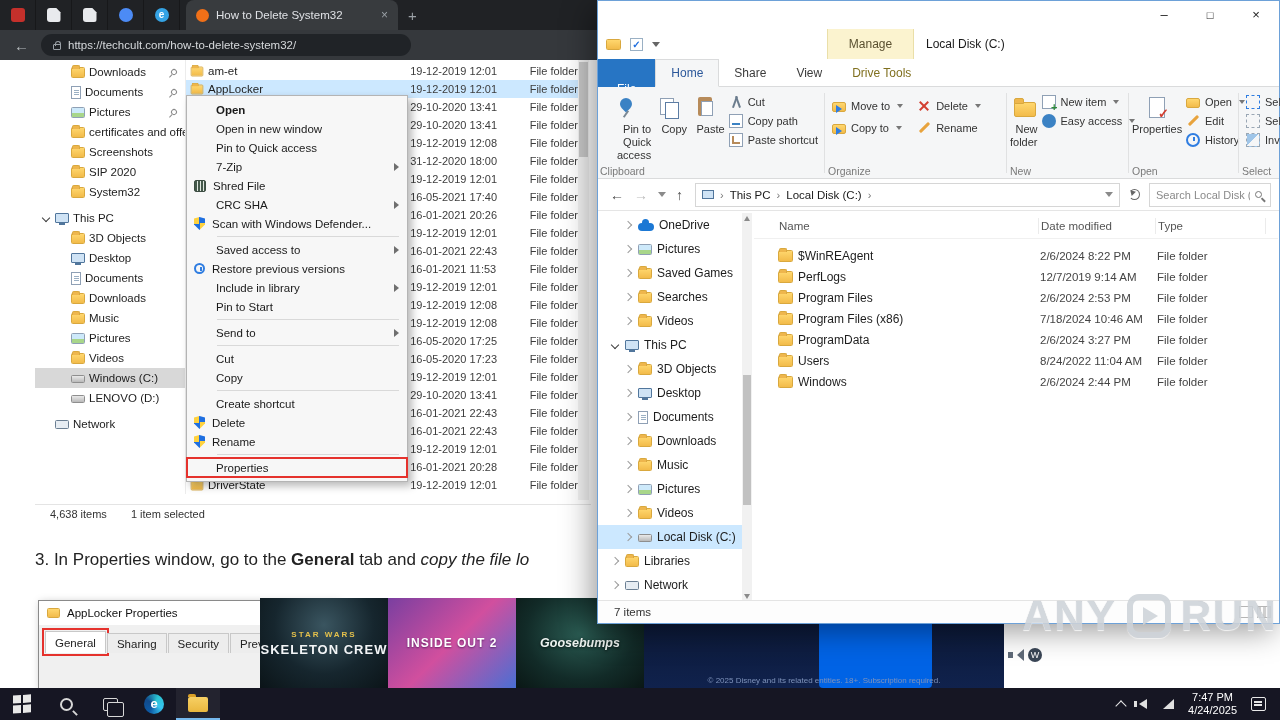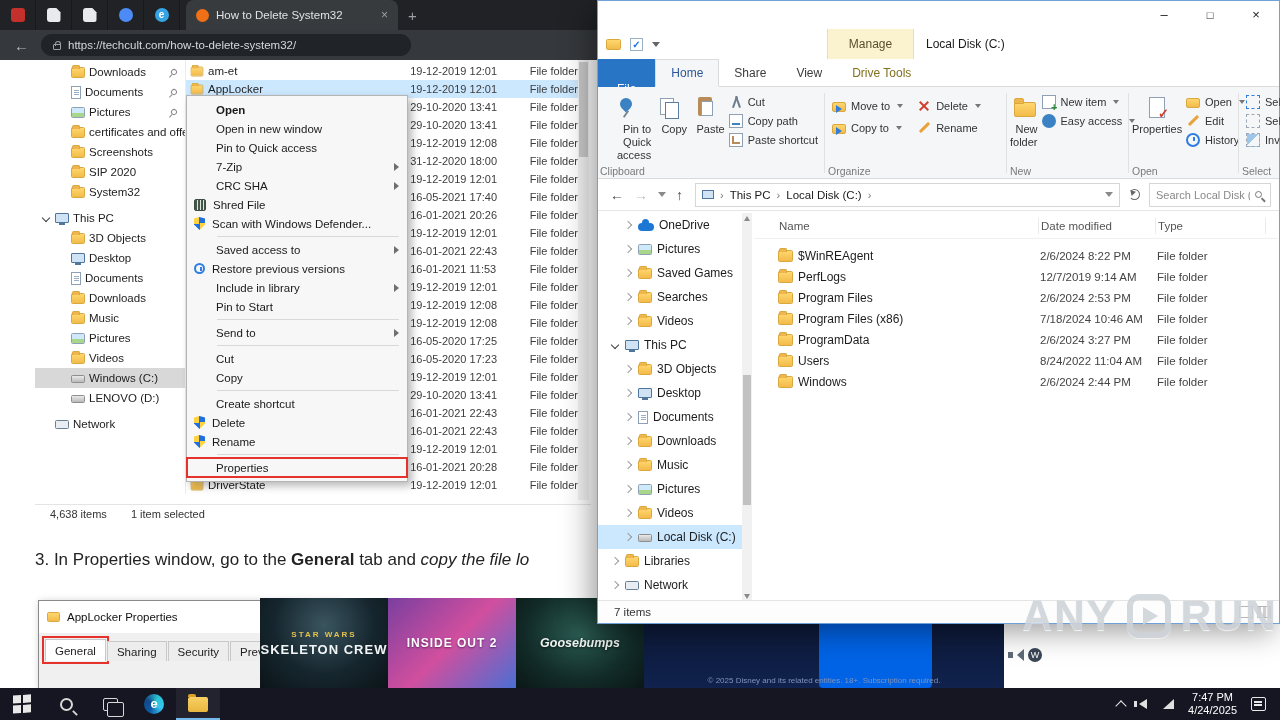--- a/index.html
+++ b/index.html
@@ -87,21 +87,21 @@
 .micon.ic-history{width:11px;height:11px;border:2px solid #2f7de1;border-radius:50%}
 .micon.ic-history::before{content:"";position:absolute;left:4px;top:2px;width:1.5px;height:4px;background:#2f7de1}
 
 
 #steptext{position:absolute;left:35px;top:490px;width:560px;white-space:nowrap;overflow:hidden;font-size:17px;color:#232323}
 #steptext .b{font-weight:bold}
 #steptext .i{font-style:italic}
 
 
 #dlg{position:absolute;left:38px;top:540px;width:300px;height:88px;background:#f0f0f0;border:1px solid #8a8a8a;box-shadow:2px 2px 8px rgba(0,0,0,.25)}
-.dlg-tb{height:32px;background:#fff;display:flex;align-items:center;gap:7px;padding-left:8px;font-size:11.5px;color:#111}
+.dlg-tb{height:24px;background:#fff;display:flex;align-items:center;gap:7px;padding-left:8px;font-size:11.5px;color:#111}
 .dlg-ic{width:13px;height:10px;background:linear-gradient(#ffd76e,#f2bb4a);border:1px solid #d9a83e;border-radius:1.5px}
 .dlg-tabs{display:flex;padding:8px 0 0 6px;gap:1px}
 .dlg-tab{height:20px;padding:0 9px;font-size:11.5px;color:#222;background:#ededed;border:1px solid #c8c8c8;border-bottom:none;display:flex;align-items:center;position:relative;white-space:nowrap}
 .dlg-tab.selected{background:#fff;height:22px;margin-top:-2px}
 .dlg-tab.annotated{outline:2px solid #e5322d;outline-offset:1px}
 .dlg-body{height:100%;background:#f0f0f0}
 
 
 #adbanner{position:absolute;left:260px;top:538px;width:744px;height:90px;display:flex;overflow:hidden;background:#0b1630}
 .poster{width:128px;height:90px;flex:none;display:flex;flex-direction:column;align-items:center;justify-content:center;gap:3px;text-align:center}
@@ -575,29 +575,29 @@
           <div class="cm-row">
           <span class="micon"></span>
           <span class="cm-label">Pin to Quick access</span>
 
         </div>
           <div class="cm-row has-arrow">
           <span class="micon"></span>
           <span class="cm-label">7-Zip</span>
           <span class="cm-arrow"></span>
         </div>
-          <div class="cm-row has-arrow">
-          <span class="micon"></span>
-          <span class="cm-label">CRC SHA</span>
-          <span class="cm-arrow"></span>
-        </div>
           <div class="cm-row">
           <span class="micon ic-shredder"></span>
           <span class="cm-label">Shred File</span>
 
+        </div>
+          <div class="cm-row has-arrow">
+          <span class="micon"></span>
+          <span class="cm-label">CRC SHA</span>
+          <span class="cm-arrow"></span>
         </div>
           <div class="cm-row">
           <span class="micon ic-defender"></span>
           <span class="cm-label">Scan with Windows Defender...</span>
 
         </div>
           <div class="cm-row sep">
           
           
           

